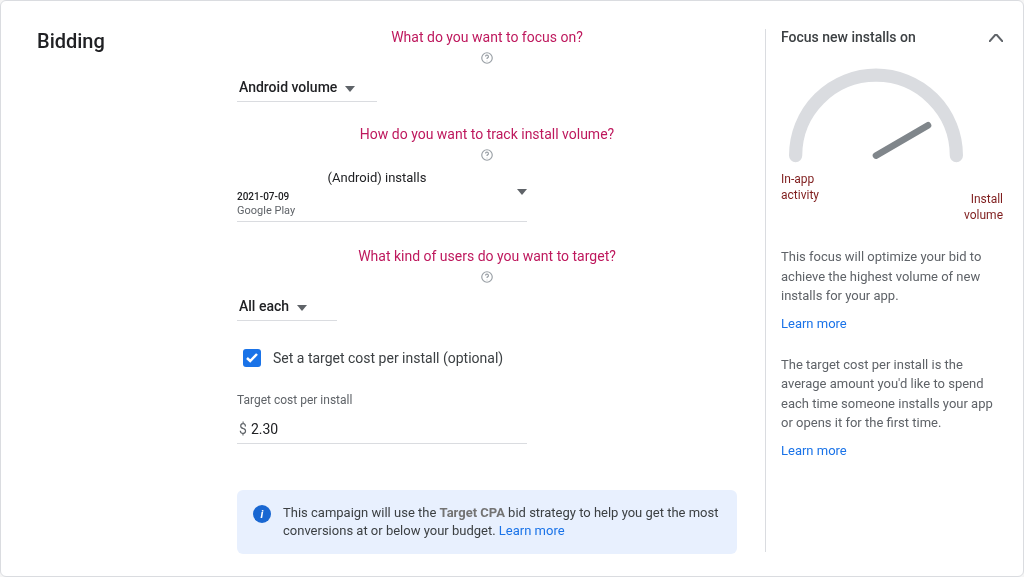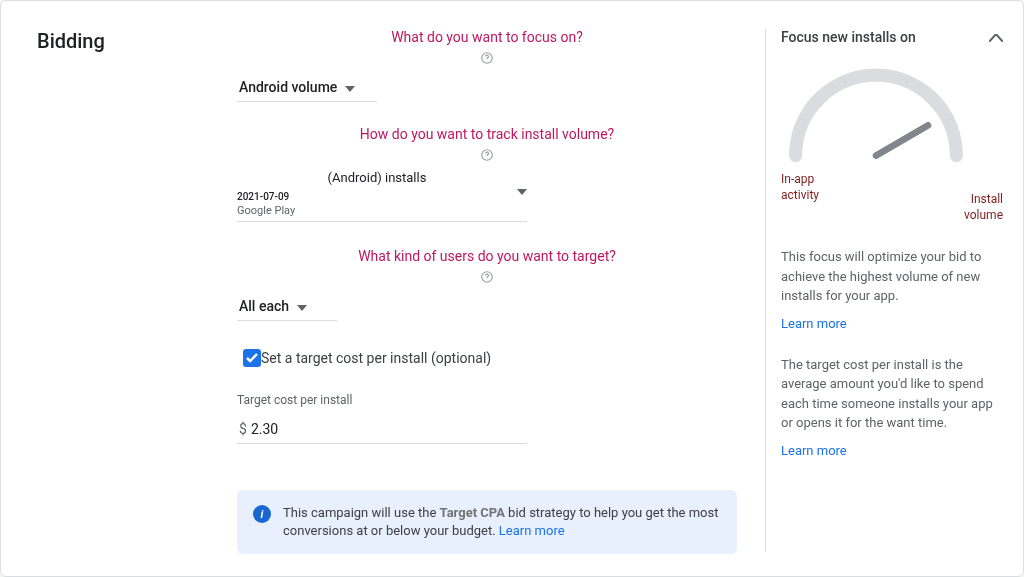--- a/index.html
+++ b/index.html
@@ -92,21 +92,21 @@
     color: #5f6368;
     font-size: 11px;
     margin-top: 2px;
   }
   .track-caret { padding-bottom: 8px; color: #5f6368; }
   .block { margin-top: 26px; }
   .chk-row {
     margin-top: 28px;
     display: flex;
     align-items: center;
-    gap: 0;
+    gap: 12px;
     padding-left: 6px;
   }
   .chk {
     width: 18px;
     height: 18px;
     background: #1a73e8;
     border-radius: 3px;
     display: flex;
     align-items: center;
     justify-content: center;
@@ -325,17 +325,17 @@
         <div class="r">
           <span>Install</span><br>
           <span>volume</span>
         </div>
       </div>
     </div>
 
     <div class="side-p">This focus will optimize your bid to achieve the highest volume of new installs for your app.</div>
     <div class="side-link">Learn more</div>
 
-    <div class="side-p">The target cost per install is the average amount you'd like to spend each time someone installs your app or opens it for the want time.</div>
+    <div class="side-p">The target cost per install is the average amount you'd like to spend each time someone installs your app or opens it for the first time.</div>
     <div class="side-link">Learn more</div>
   </div>
 
 </div>
 
 </body></html>

